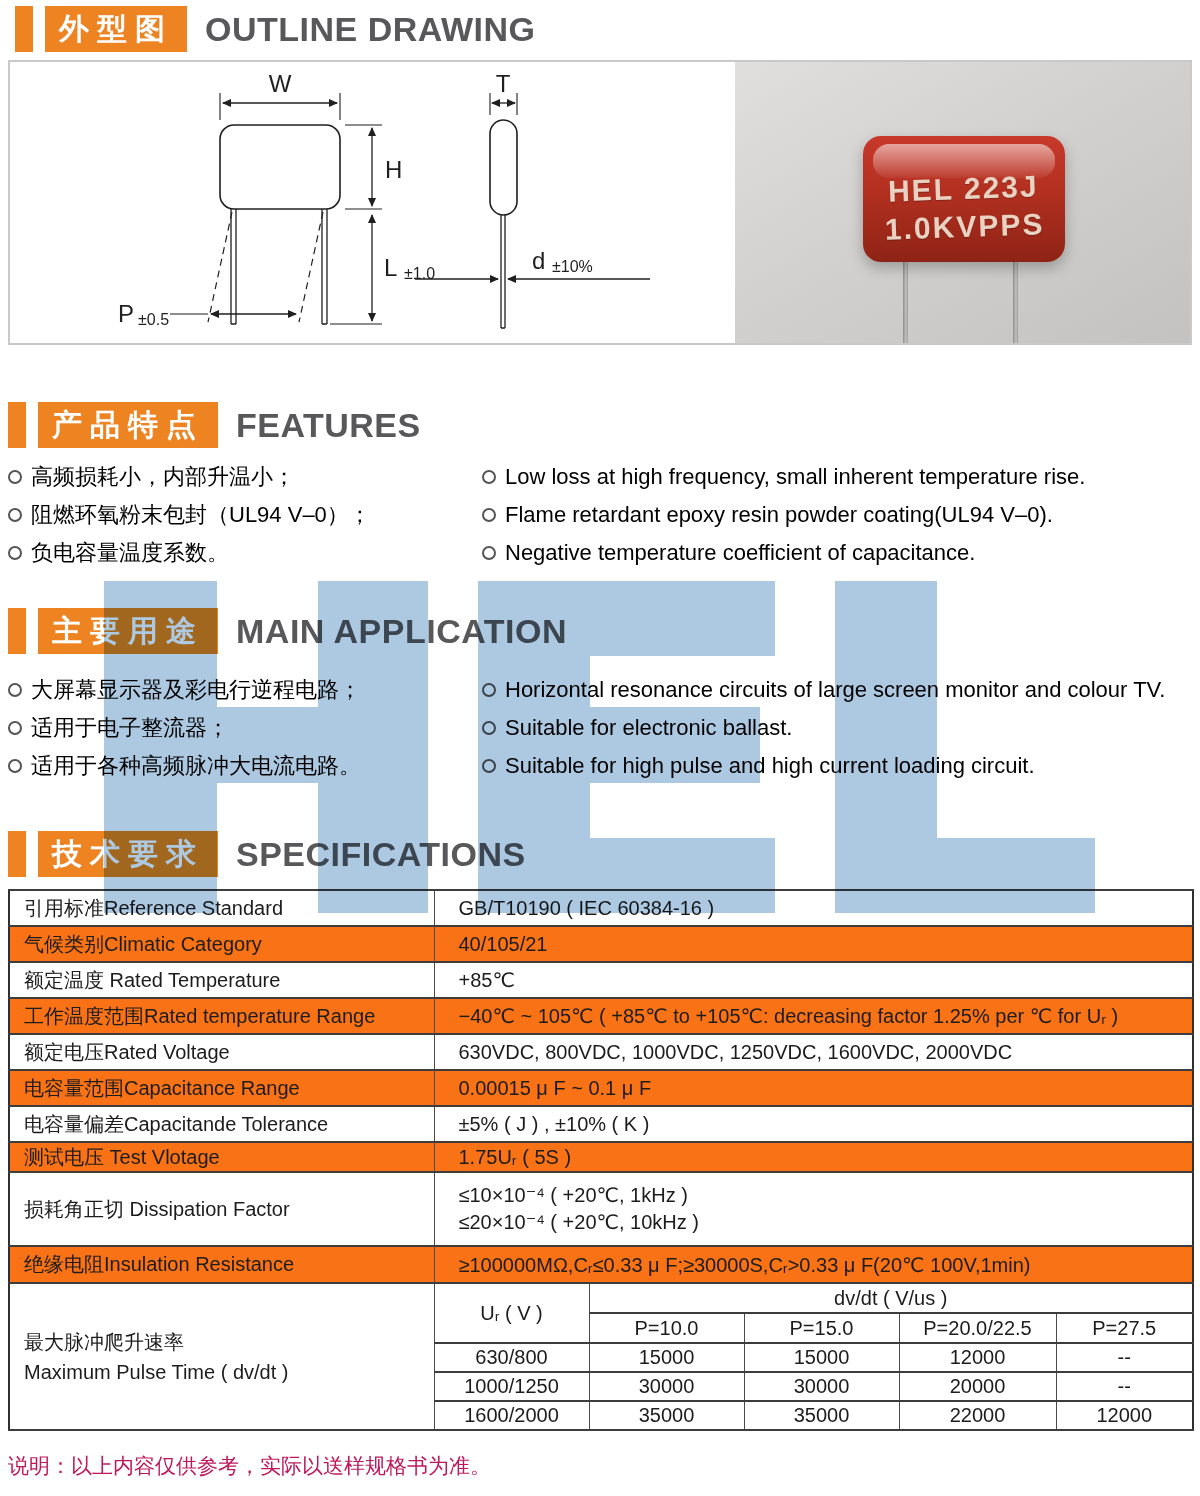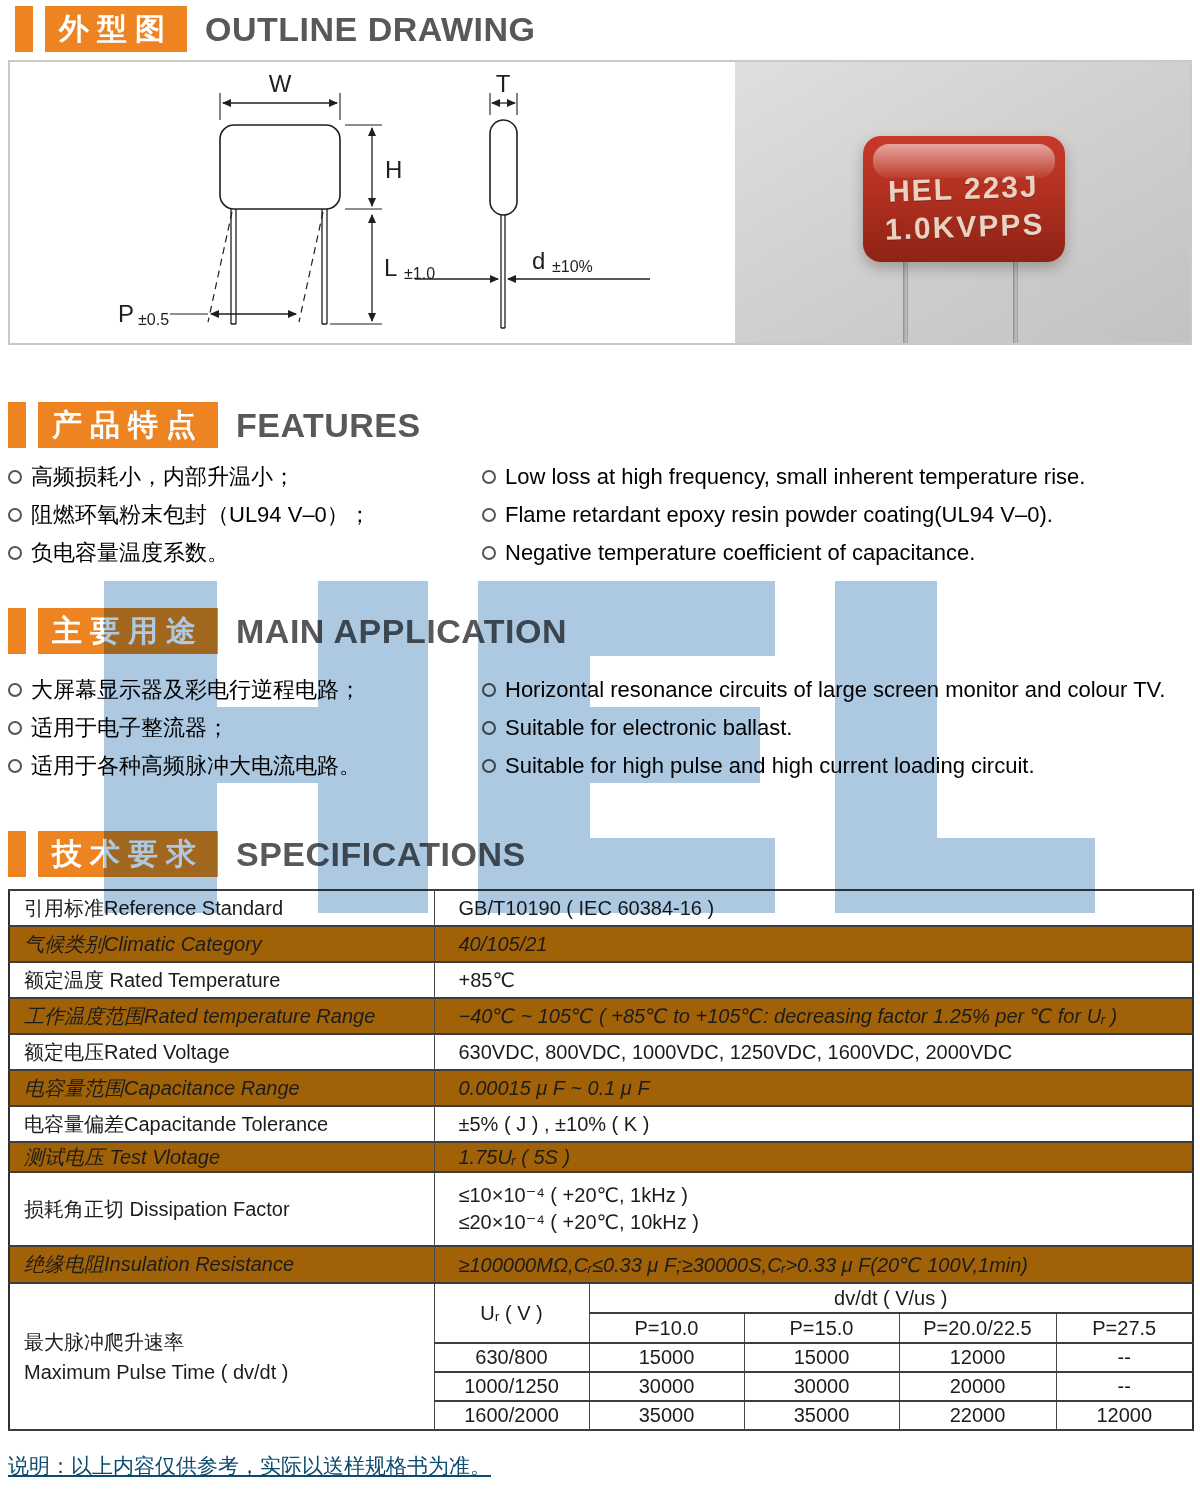--- a/index.html
+++ b/index.html
@@ -44,21 +44,21 @@
 
   
   .spec{position:absolute;left:8px;top:889px;border-collapse:collapse;table-layout:fixed;
         width:1184px;font-size:20px;}
   .spec td{border-left:1px solid #4a4a4a;border-right:1px solid #4a4a4a;
            border-top:2px solid #3d3d3d;border-bottom:2px solid #3d3d3d;
            padding:0;overflow:hidden;white-space:nowrap;}
   .spec{border:2px solid #2f2f2f;}
   .lab{padding-left:14px !important;}
   .val{padding-left:24px !important;}
-  .alt{background:#a16207;font-style:italic;}
+  .alt{background:#f97316;}
   .ctr{text-align:center;}
   .two-line{line-height:1.35;}
   .pulse-lab{line-height:1.5;}
 </style>
 </head>
 <body>
 
 <div id="page">
 
   <div class="sec-head" style="top:6px;margin-left:7px;">
@@ -288,21 +288,21 @@
     <tr style="height:29px">
       <td class="ctr">1600/2000</td>
       <td class="ctr">35000</td>
       <td class="ctr">35000</td>
       <td class="ctr">22000</td>
       <td class="ctr">12000</td>
     </tr>
   </tbody>
     </table>
 
-  <div style="position:absolute;left:8px;top:1452px;font-size:21px;color:#0c4a6e;text-decoration:underline;">说明：以上内容仅供参考，实际以送样规格书为准。</div>
+  <div style="position:absolute;left:8px;top:1452px;font-size:21px;color:#be185d;">说明：以上内容仅供参考，实际以送样规格书为准。</div>
 
   <div class="wm" aria-label="HEL">
 
     <div style="left:104px;top:581px;width:113px;height:332px;"></div>
     <div style="left:318px;top:581px;width:110px;height:332px;"></div>
     <div style="left:104px;top:707px;width:324px;height:76px;"></div>
 
     <div style="left:478px;top:581px;width:112px;height:332px;"></div>
     <div style="left:478px;top:581px;width:297px;height:75px;"></div>
     <div style="left:478px;top:707px;width:282px;height:76px;"></div>

